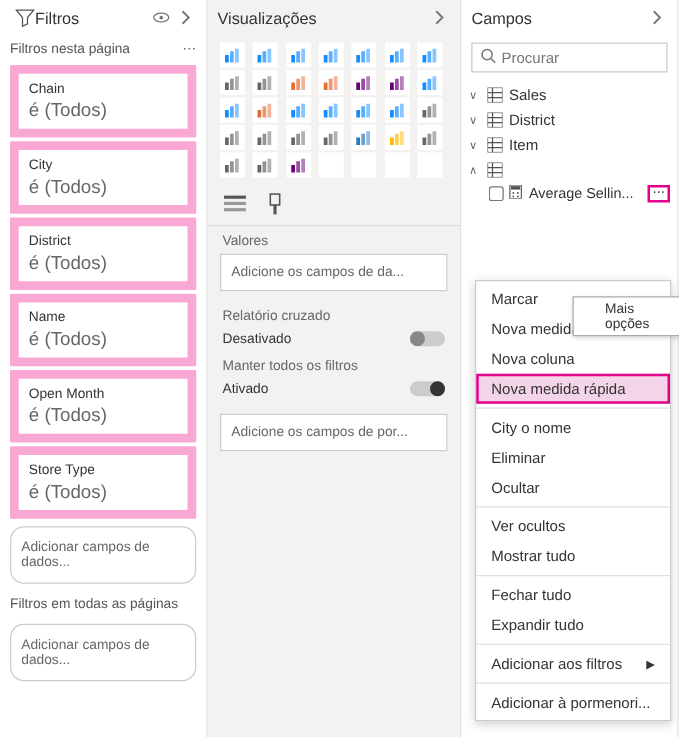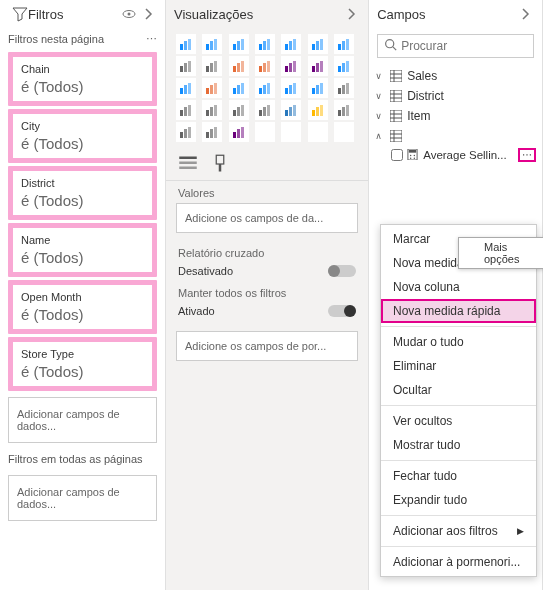--- a/index.html
+++ b/index.html
@@ -9,25 +9,25 @@
 .viz-pane { width: 208px; background: #f3f2f1; }
 .fields-pane { width: 178px; background: #fff; position: relative; }
 
 .pane-header { display: flex; align-items: center; padding: 6px 8px; font-size: 13px; color: #333; }
 .pane-header .title { flex: 1; }
 .pane-header .icn { width: 16px; height: 16px; margin-left: 4px; display: flex; align-items: center; justify-content: center; color: #666; }
 
 .section-label { font-size: 11px; color: #555; padding: 4px 8px; display: flex; align-items: center; }
 .section-label .dots { margin-left: auto; color: #666; }
 
-.filter-card { border: 5px solid #f9a8d4; border-radius: 1px; margin: 3px 8px; padding: 6px 8px; background: #fff; font-size: 11px; }
+.filter-card { border: 7px solid #f9a8d4; border-radius: 1px; margin: 3px 8px; padding: 6px 8px; background: #fff; font-size: 11px; }
 .filter-card .fname { color: #333; margin-bottom: 3px; }
 .filter-card .fval { color: #666; font-size: 15px; }
 
-.add-field-box { border: 1px solid #ccc; border-radius: 0; margin: 6px 8px; padding: 10px 8px; font-size: 11px; color: #666; background: #fff; }
+.add-field-box { border: 1px solid #ccc; border-radius: 11px; margin: 6px 8px; padding: 10px 8px; font-size: 11px; color: #666; background: #fff; }
 
 .viz-grid { display: grid; grid-template-columns: repeat(7, 1fr); gap: 2px; padding: 6px 10px; }
 .viz-icon { width: 20px; height: 20px; display: flex; align-items: center; justify-content: center; background: #fff; border: 1px solid transparent; cursor: pointer; }
 .viz-icon svg { width: 16px; height: 16px; }
 
 .tab-icons { display: flex; gap: 12px; padding: 6px 12px; border-bottom: 1px solid #ddd; }
 .tab-icon { width: 20px; height: 20px; }
 
 .sub-label { font-size: 11px; color: #666; padding: 6px 12px 2px; }
 .well { border: 1px solid #ccc; background: #fff; margin: 2px 10px 8px; padding: 8px; font-size: 11px; color: #666; white-space: nowrap; overflow: hidden; text-overflow: ellipsis; }
@@ -515,21 +515,21 @@
       <span>Nova medida</span>
     </div>
     <div class="menu-item">
       <span>Nova coluna</span>
     </div>
     <div class="menu-item highlighted">
       <span>Nova medida rápida</span>
     </div>
     <div class="menu-sep"></div>
     <div class="menu-item">
-      <span>Mudar o tudo</span>
+      <span>City o nome</span>
     </div>
     <div class="menu-item">
       <span>Eliminar</span>
     </div>
     <div class="menu-item">
       <span>Ocultar</span>
     </div>
     <div class="menu-sep"></div>
     <div class="menu-item">
       <span>Ver ocultos</span>

